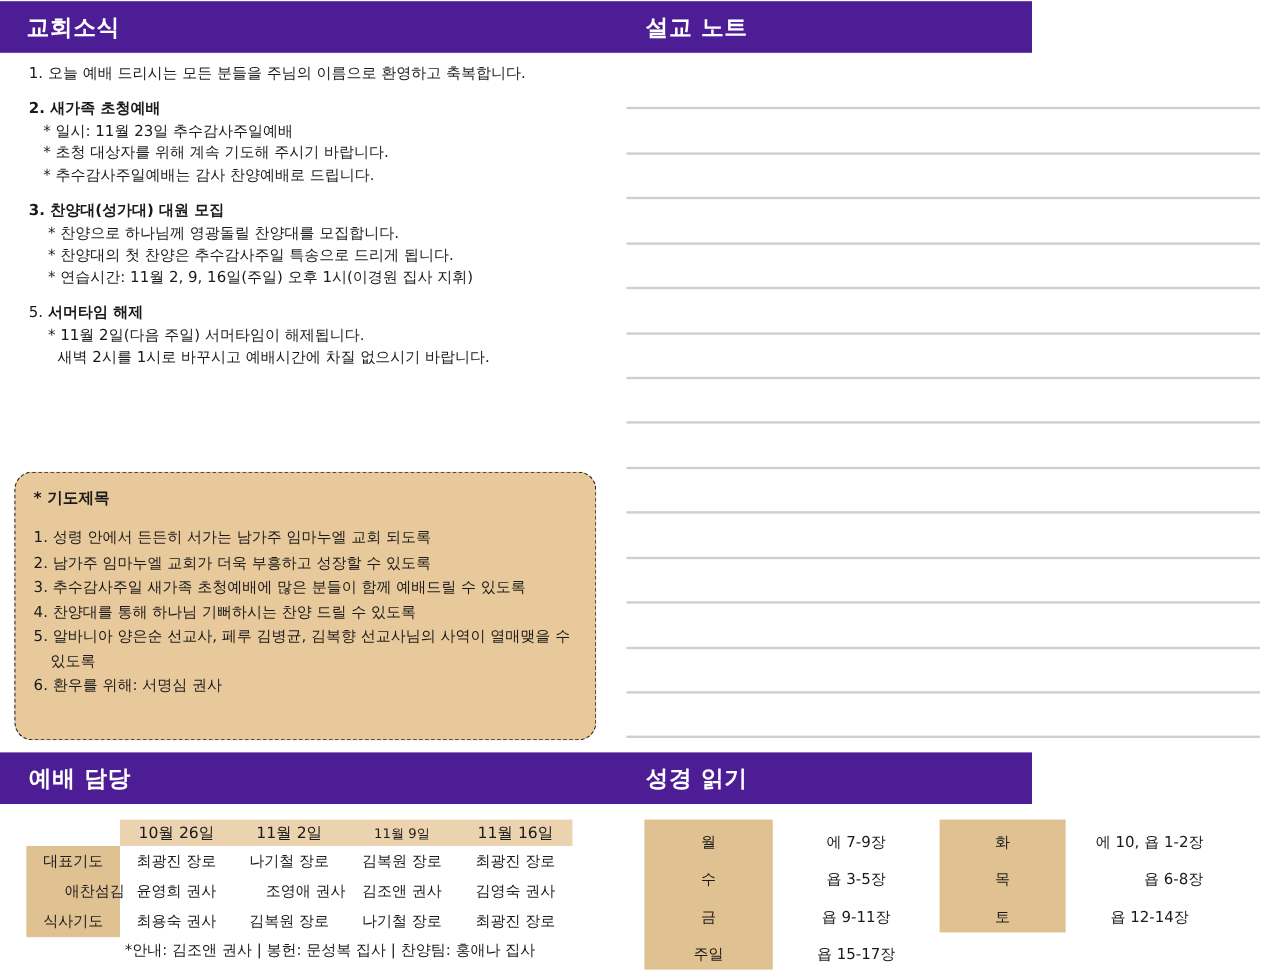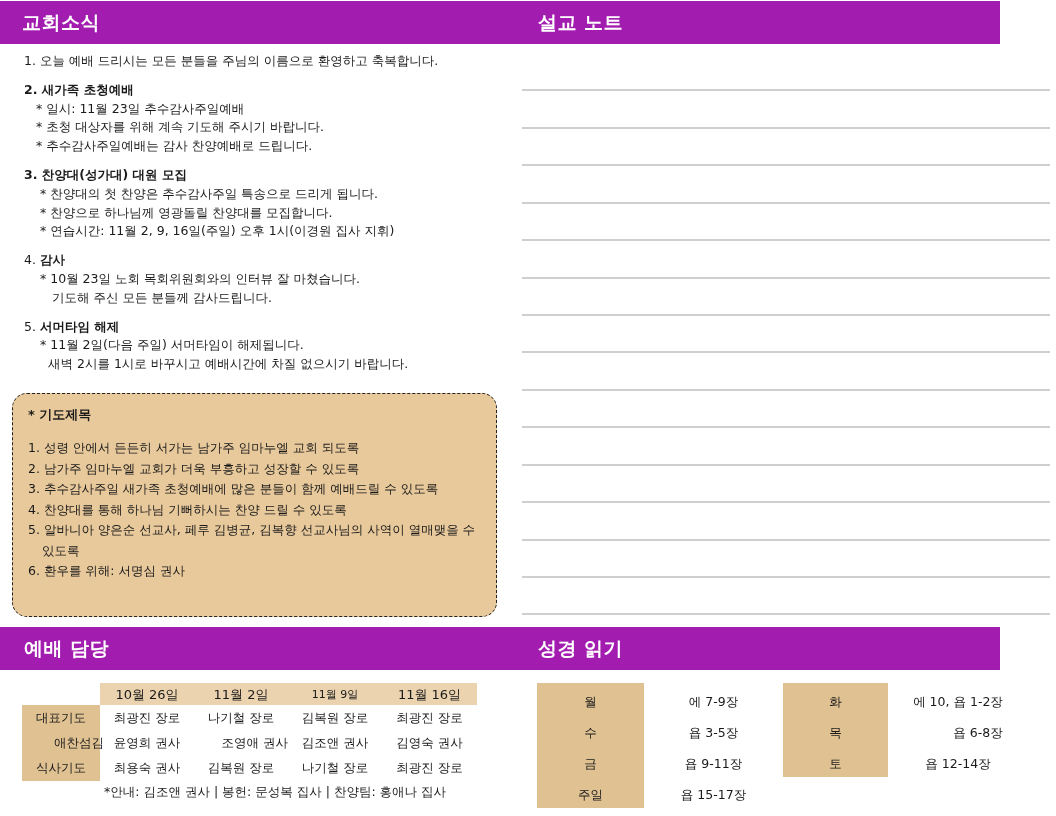--- a/index.html
+++ b/index.html
@@ -4,22 +4,22 @@
   <style>
     * { box-sizing: border-box; margin: 0; padding: 0; }
     html, body {
       width: 1056px; height: 816px; background: #ffffff; overflow: hidden;
       font-family: "DejaVu Sans", "Liberation Sans", sans-serif;
       color: #1a1a1a;
     }
     .page { position: relative; width: 1056px; height: 816px; }
 
     .hdr {
-      position: absolute; left: 0; width: 1000px; height: 43px;
-      background: #a21caf;
+      position: absolute; left: 0; width: 860px; height: 43px;
+      background: #4c1d95;
     }
     .hdr-title {
       position: absolute; top: 9px;
       color: #ffffff; font-weight: bold; font-size: 19px; letter-spacing: 0.5px;
       white-space: nowrap;
     }
 
     
     .news { position: absolute; left: 24px; top: 52px; width: 480px; font-size: 12.5px; line-height: 18.8px; }
     .news .item { margin-bottom: 10px; }
@@ -72,30 +72,25 @@
 
     <div class="item">
       <div class="item-title"><b><span>2.</span> <span>새가족 초청예배</span></b></div>
       <div class="line">* 일시: 11월 23일 추수감사주일예배</div>
       <div class="line">* 초청 대상자를 위해 계속 기도해 주시기 바랍니다.</div>
       <div class="line">* 추수감사주일예배는 감사 찬양예배로 드립니다.</div>
     </div>
 
     <div class="item">
       <div class="item-title"><b><span>3.</span> <span>찬양대(성가대) 대원 모집</span></b></div>
+      <div class="line" style="padding-left:16px;">* 찬양으로 하나님께 영광돌릴 찬양대를 모집합니다.</div>
       <div class="line" style="padding-left:16px;">* 찬양대의 첫 찬양은 추수감사주일 특송으로 드리게 됩니다.</div>
-      <div class="line" style="padding-left:16px;">* 찬양으로 하나님께 영광돌릴 찬양대를 모집합니다.</div>
       <div class="line" style="padding-left:16px;">* 연습시간: 11월 2, 9, 16일(주일) 오후 1시(이경원 집사 지휘)</div>
     </div>
 
-    <div class="item">
-      <div class="item-title"><span>4.</span> <b>감사</b></div>
-      <div class="line" style="padding-left:16px;">* 10월 23일 노회 목회위원회와의  인터뷰 잘 마쳤습니다.</div>
-      <div class="line" style="padding-left:28px;">기도해 주신 모든 분들께 감사드립니다.</div>
-    </div>
 
     <div class="item">
       <div class="item-title"><span>5.</span> <b>서머타임 해제</b></div>
       <div class="line" style="padding-left:16px;">* 11월 2일(다음 주일) 서머타임이 해제됩니다.</div>
       <div class="line" style="padding-left:24px;">새벽 2시를 1시로 바꾸시고 예배시간에 차질 없으시기 바랍니다.</div>
     </div>
   </div>
 
   <div class="prayer">
     <div class="prayer-title">* 기도제목</div>

